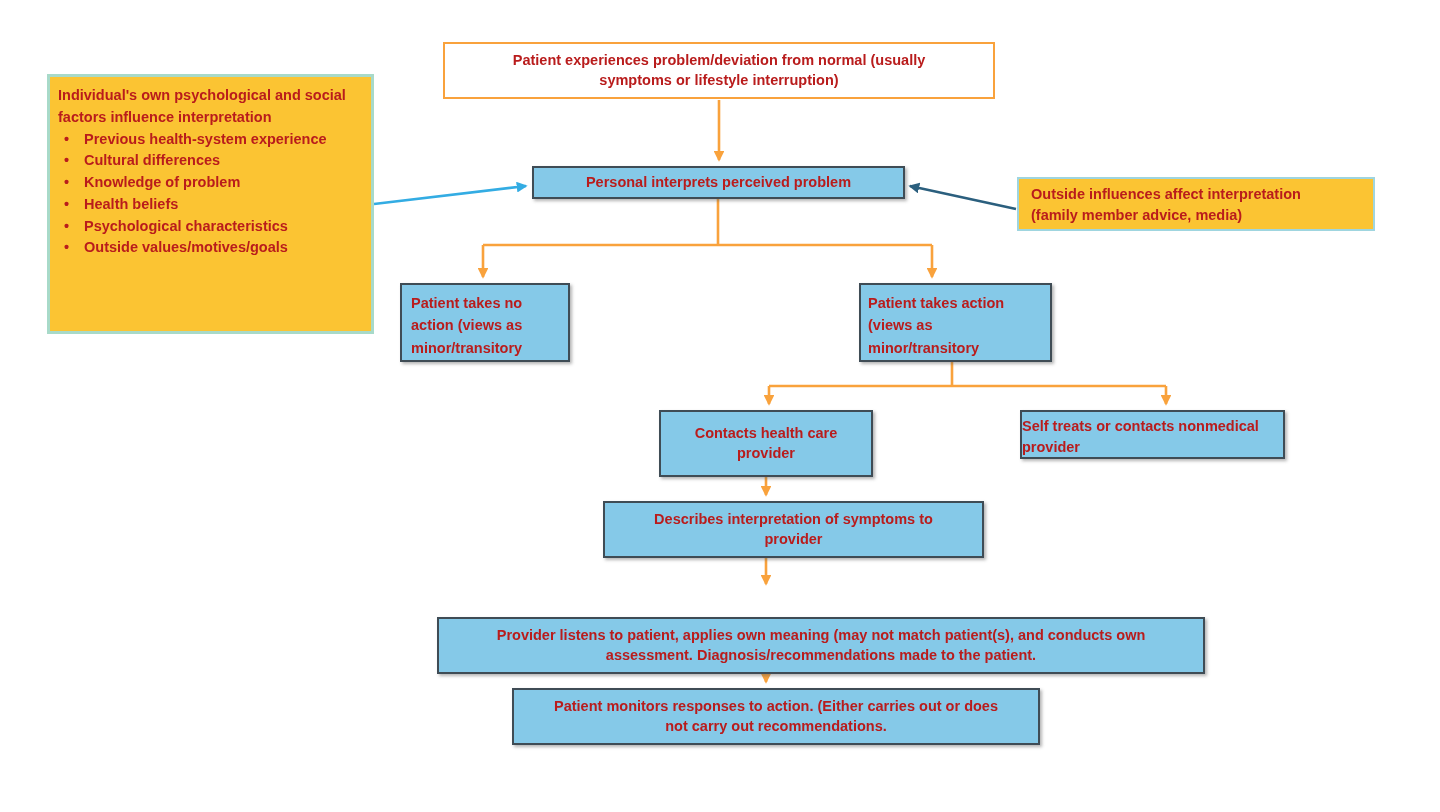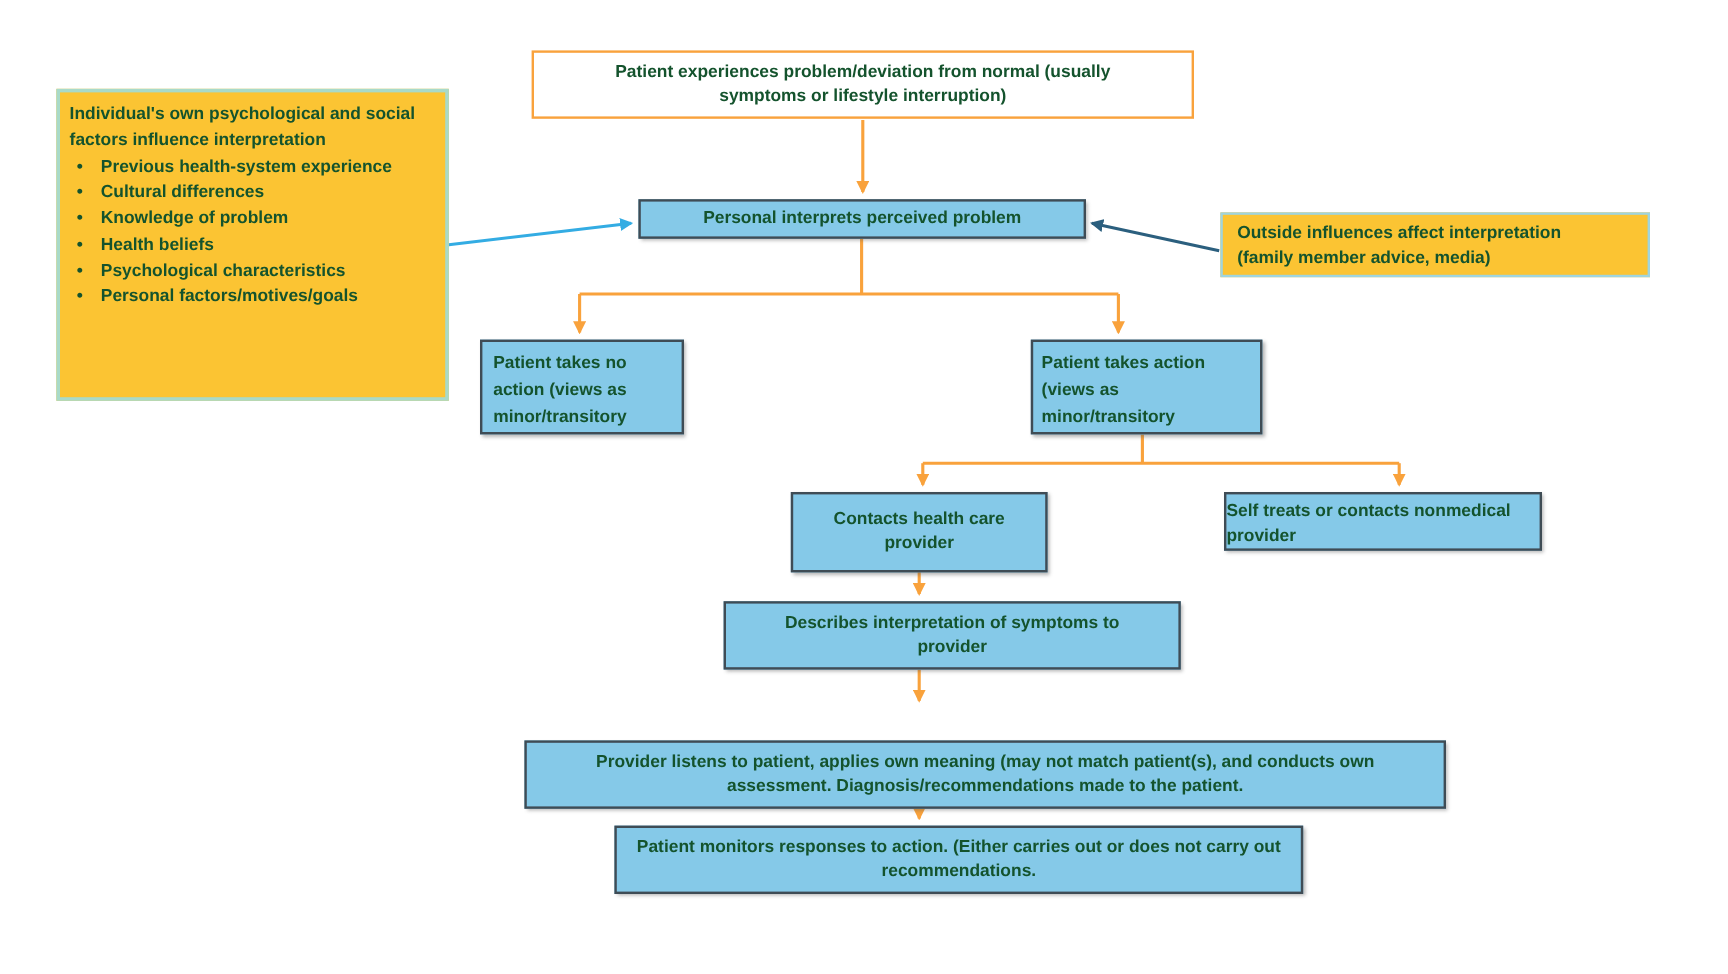--- a/index.html
+++ b/index.html
@@ -1,21 +1,21 @@
 <!DOCTYPE html>
 <html><head>
 <meta charset="utf-8">
 <style>
   html,body{margin:0;padding:0;background:#ffffff;}
   #canvas{
     position:relative;
     width:1440px;height:812px;
     background:#ffffff;
     font-family:"Liberation Sans", sans-serif;
-    color:#14532d;
+    color:#b91c1c;
     overflow:hidden;
   }
   #arrows{position:absolute;left:0;top:0;z-index:1;pointer-events:none;}
   .node{
     position:absolute;z-index:2;
     box-sizing:border-box;
     font-size:14.5px;font-weight:600;line-height:1.32;
     display:flex;align-items:center;justify-content:center;
     text-align:center;
   }
@@ -50,21 +50,21 @@
   .bullet-dot{width:26px;flex:0 0 26px;padding-left:6px;box-sizing:border-box;}
   
   #start-box{left:443px;top:42px;width:552px;height:57px;padding:4px 40px;}
   #interpret-box{left:532px;top:166px;width:373px;height:33px;padding:2px 8px;}
   #no-action-box{left:400px;top:283px;width:170px;height:79px;padding:7px 9px;line-height:1.55;}
   #action-box{left:859px;top:283px;width:193px;height:79px;padding:7px 7px;line-height:1.55;}
   #contacts-box{left:659px;top:410px;width:214px;height:67px;padding:4px 12px;}
   #selftreat-box{left:1020px;top:410px;width:265px;height:49px;padding:4px 0;line-height:1.45;}
   #describes-box{left:603px;top:501px;width:381px;height:57px;padding:4px 30px;}
   #provider-box{left:437px;top:590px;width:768px;height:57px;padding:4px 20px;margin-top:27px;}
-  #monitors-box{left:512px;top:688px;width:574px;height:57px;padding:4px 5px;}
+  #monitors-box{left:512px;top:688px;width:528px;height:57px;padding:4px 38px;}
 </style>
 </head>
 <body>
 
 <div id="canvas">
 
   <svg id="arrows" width="1440" height="812" viewBox="0 0 1440 812">
     <defs>
       <marker id="mo" viewBox="0 0 10 10" refX="8.5" refY="5" markerWidth="4.2" markerHeight="4.2" orient="auto-start-reverse">
         <path d="M0,0 L10,5 L0,10 Z" fill="#F9A23C"></path>
@@ -113,21 +113,21 @@
     <div class="bullet-row">
       <span class="bullet-dot">•</span>
       <span>Health beliefs</span>
     </div>
     <div class="bullet-row">
       <span class="bullet-dot">•</span>
       <span>Psychological characteristics</span>
     </div>
     <div class="bullet-row">
       <span class="bullet-dot">•</span>
-      <span>Personal factors/motives/goals</span>
+      <span>Outside values/motives/goals</span>
     </div>
   </div>
 
   <div class="node blue" id="interpret-box">
     <span>Personal interprets perceived problem</span>
   </div>
 
   <div class="note" id="right-note">
     <span>Outside influences affect interpretation (family member advice, media)</span>
   </div>

